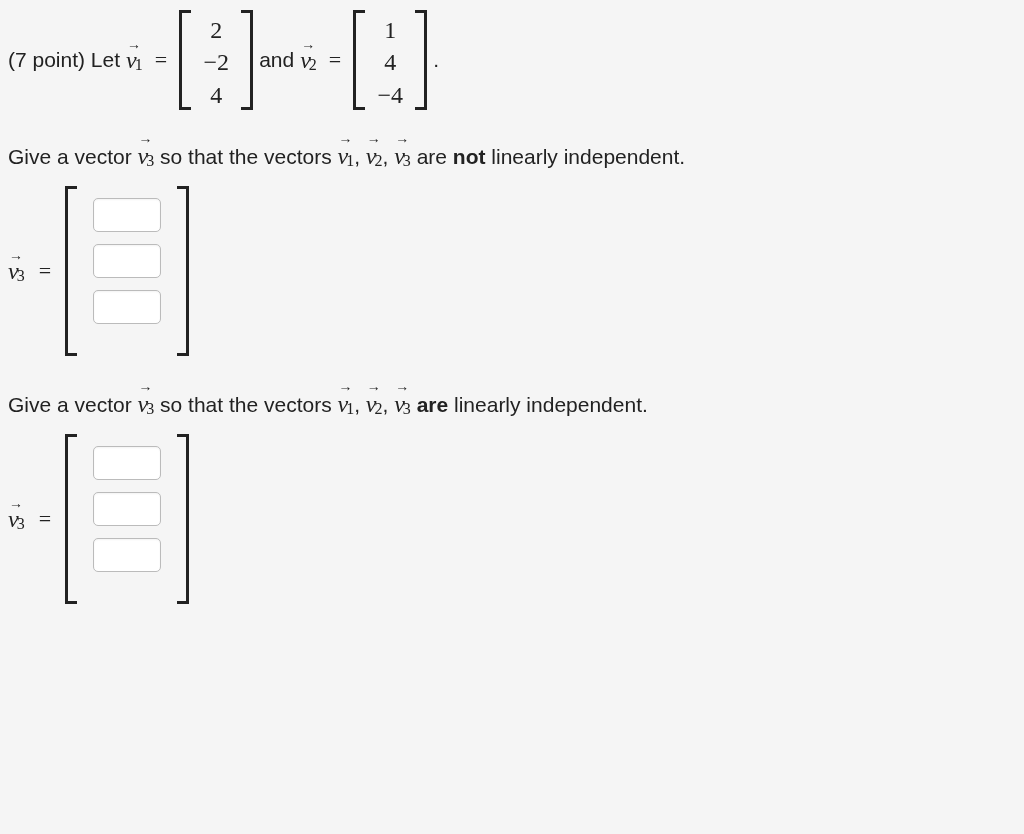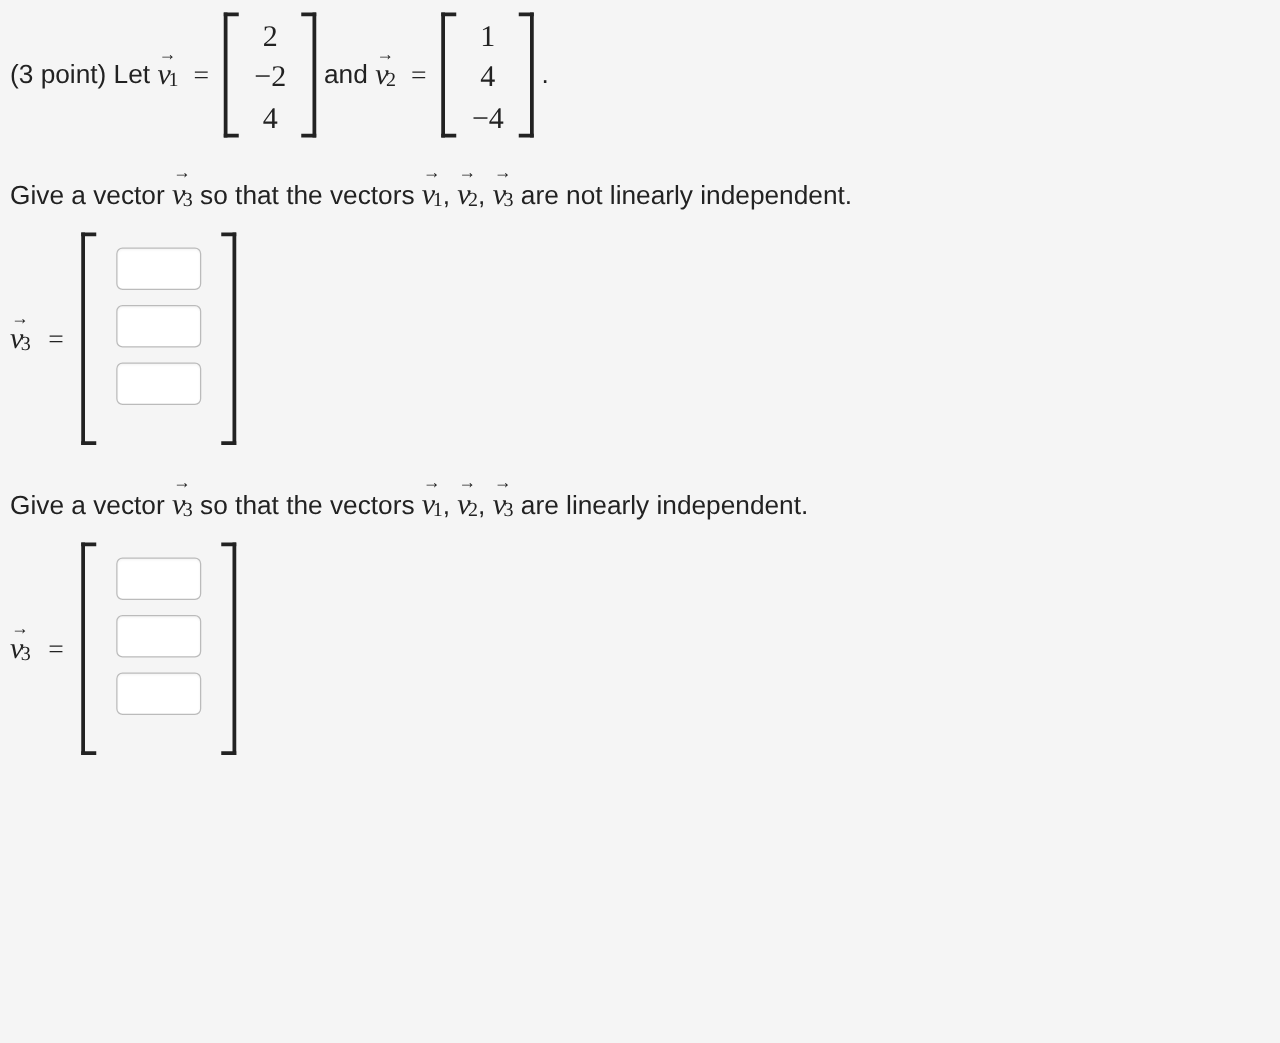--- a/index.html
+++ b/index.html
@@ -119,29 +119,29 @@
     border-radius: 5px;
     background: #fff;
     box-shadow: inset 0 1px 2px rgba(0,0,0,0.05);
     font-size: 16px;
     padding: 0 6px;
     box-sizing: border-box;
   }
   .big-bracket {
     width: 14px;
   }
-  b { font-weight: normal; }
+  b { font-weight: bold; }
 </style>
 </head>
 <body>
 
 <div class="page">
 
   <div class="line1">
-    <span>(3 point) Let </span>
+    <span>(7 point) Let </span>
 
     <span class="vec">
       <span class="arrow-over">→</span>
       <span class="math-i">v</span>
         <span class="sub">1</span>
     </span>
 
     <span class="eq">=</span>
 
     <span class="bracket-wrap" style="height:100px;">

